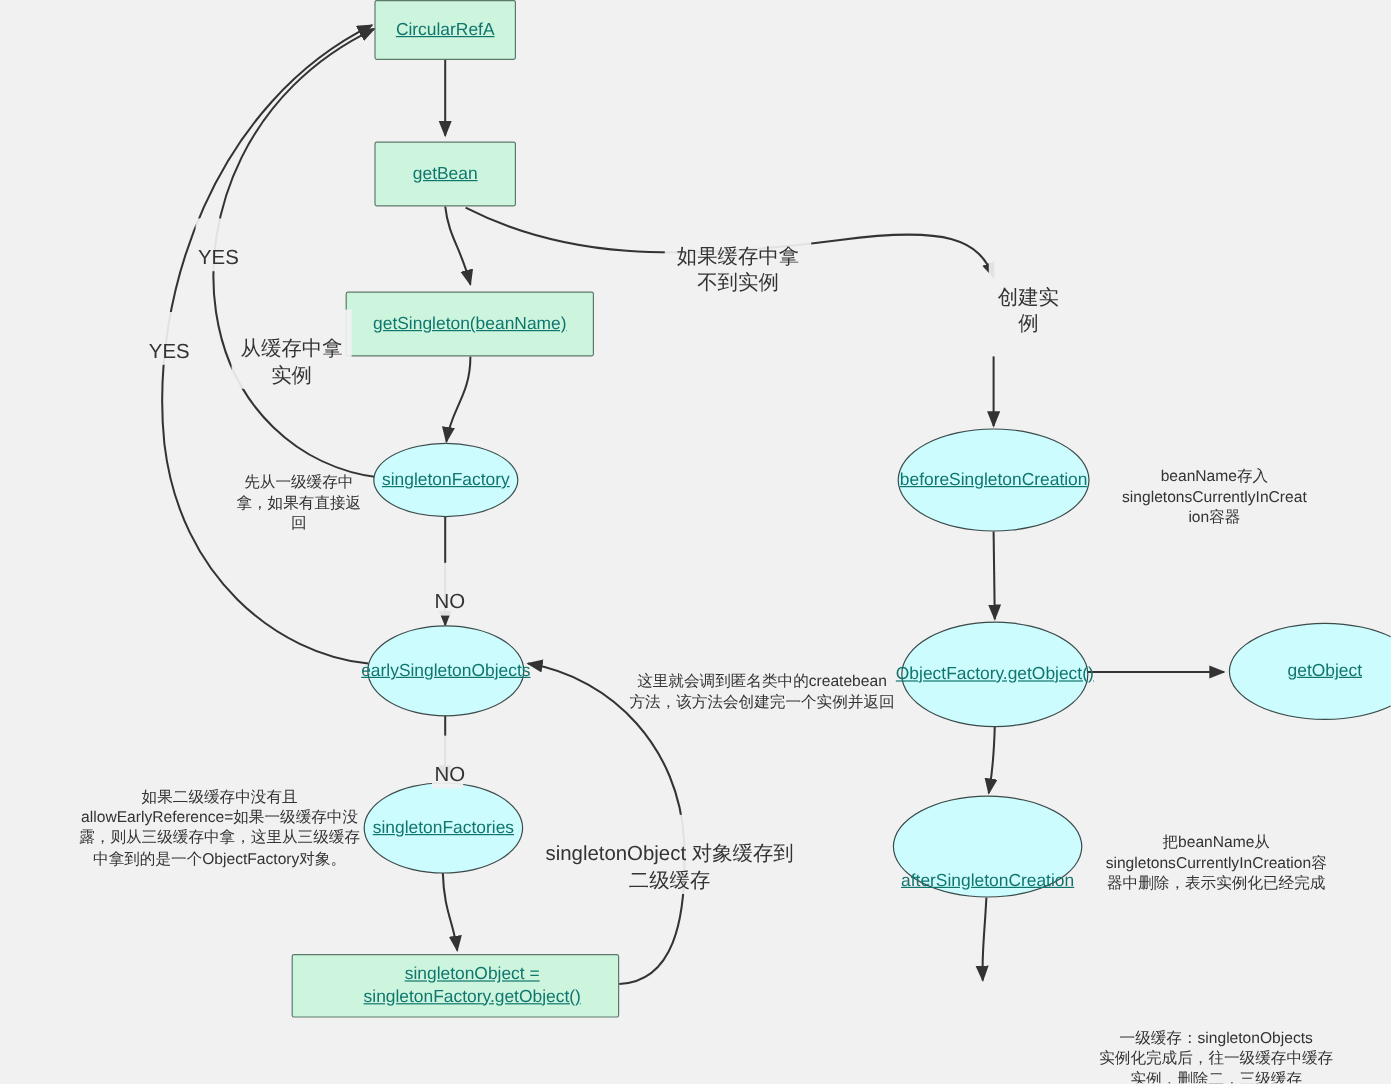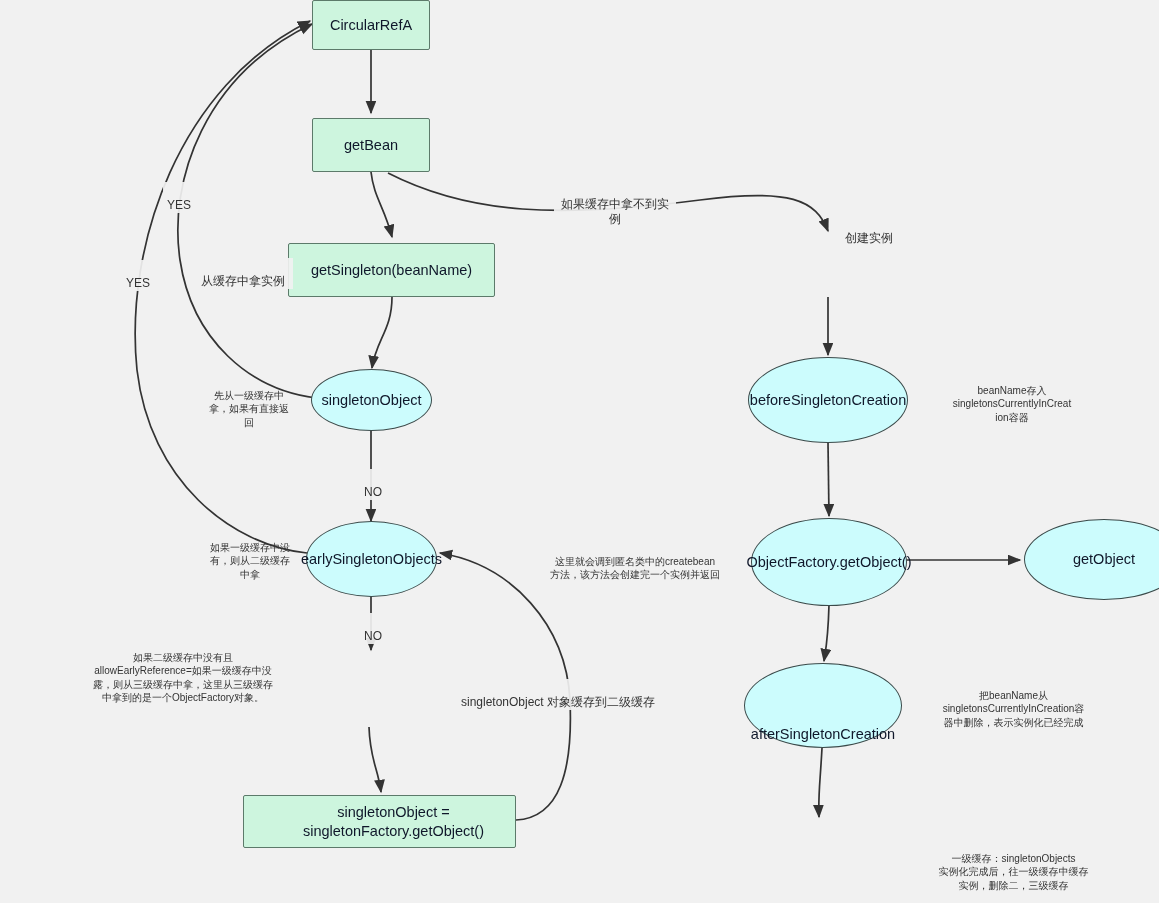--- a/index.html
+++ b/index.html
@@ -22,52 +22,53 @@
     width: 1159px;
     height: 903px;
     pointer-events: none;
   }
   .node {
     position: absolute;
     display: flex;
     align-items: center;
     justify-content: center;
     text-align: center;
-    color: #0f172a;
+    color: #0f766e;
     font-size: 14.5px;
     line-height: 1.25;
     box-sizing: border-box;
+    text-decoration: underline;
   }
   .node.rect {
     background: #cdf5de;
     border: 1.6px solid #5c7a6a;
     border-radius: 2px;
     padding: 4px 8px;
   }
   .node.ellipse {
     background: #ccfcfd;
     border: 1.8px solid #3b4a4a;
     border-radius: 50%;
     padding: 4px 10px;
   }
   .edge-label {
     position: absolute;
     color: #333333;
-    font-size: 12px;
+    font-size: 17px;
     line-height: 1.3;
     text-align: center;
     background: rgba(241,241,241,0.92);
     padding: 0 2px;
     box-sizing: border-box;
     white-space: pre-line;
   }
   .note {
     position: absolute;
     color: #333333;
-    font-size: 10px;
+    font-size: 13px;
     line-height: 1.32;
     text-align: center;
     white-space: pre-line;
     box-sizing: border-box;
   }
 </style>
 </head>
 <body>
 
 <div id="canvas">
@@ -117,27 +118,30 @@
   <div class="node rect" style="left:312px; top:118px; width:118px; height:54px;">
     <span>getBean</span>
   </div>
 
   <div class="node rect" style="left:288px; top:243px; width:207px; height:54px;">
     <span>getSingleton(beanName)</span>
   </div>
 
 
   <div class="node ellipse" style="left:311px; top:369px; width:121px; height:62px;">
-    <span>singletonObject</span>
+    <span>singletonFactory</span>
   </div>
 
   <div class="node ellipse" style="left:306px; top:521px; width:131px; height:76px;">
     <span>earlySingletonObjects</span>
   </div>
 
+  <div class="node ellipse" style="left:303px; top:652px; width:133px; height:76px;">
+    <span>singletonFactories</span>
+  </div>
 
   <div class="node rect" style="left:243px; top:795px; width:273px; height:53px;padding-left:36px;">
     <span>singletonObject = singletonFactory.getObject()</span>
   </div>
 
   <div class="node ellipse" style="left:748px; top:357px; width:160px; height:86px;">
     <span>beforeSingletonCreation</span>
   </div>
 
   <div class="node ellipse" style="left:751px; top:518px; width:156px; height:88px;">
@@ -162,21 +166,21 @@
   </div>
 
   <div class="edge-label" style="left:193px; top:258px; width:100px;">
     <span>从缓存中拿实例</span>
   </div>
 
   <div class="edge-label" style="left:554px; top:181px; width:122px;">
     <span>如果缓存中拿不到实例</span>
   </div>
 
-  <div class="edge-label" style="left:824px; top:215px; width:66px;margin-left:12px;">
+  <div class="edge-label" style="left:824px; top:215px; width:66px;">
     <span>创建实例</span>
   </div>
 
   <div class="edge-label" style="left:360px; top:469px; width:26px;">
     <span>NO</span>
   </div>
 
   <div class="edge-label" style="left:360px; top:613px; width:26px;">
     <span>NO</span>
   </div>
@@ -184,25 +188,20 @@
   <div class="edge-label" style="left:452px; top:679px; width:212px;">
     <span>singletonObject 对象缓存到二级缓存</span>
   </div>
 
   <div class="note" style="left:188px; top:376px; width:122px;">
     <span>先从一级缓存中
 拿，如果有直接返
 回</span>
   </div>
 
-  <div class="note" style="left:189px; top:528px; width:122px;">
-    <span>如果一级缓存中没
-有，则从二级缓存
-中拿</span>
-  </div>
 
   <div class="note" style="left:64px; top:638px; width:238px;">
     <span>如果二级缓存中没有且
 allowEarlyReference=如果一级缓存中没
 露，则从三级缓存中拿，这里从三级缓存
 中拿到的是一个ObjectFactory对象。</span>
   </div>
 
 
   <div class="note" style="left:524px; top:542px; width:222px;text-align:center;">

